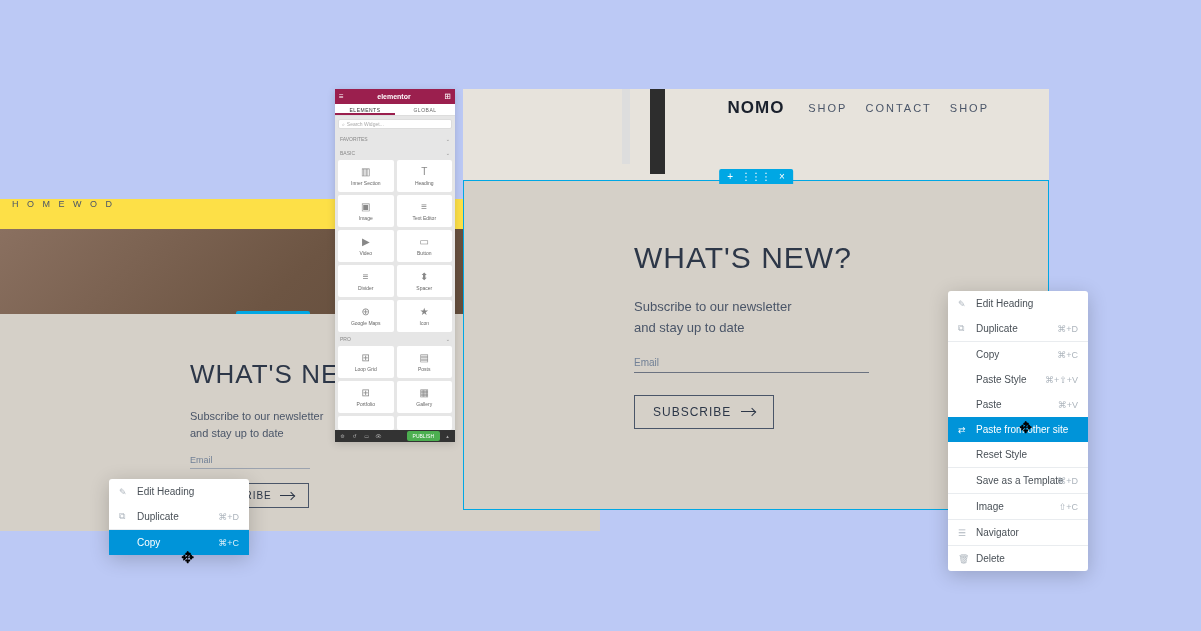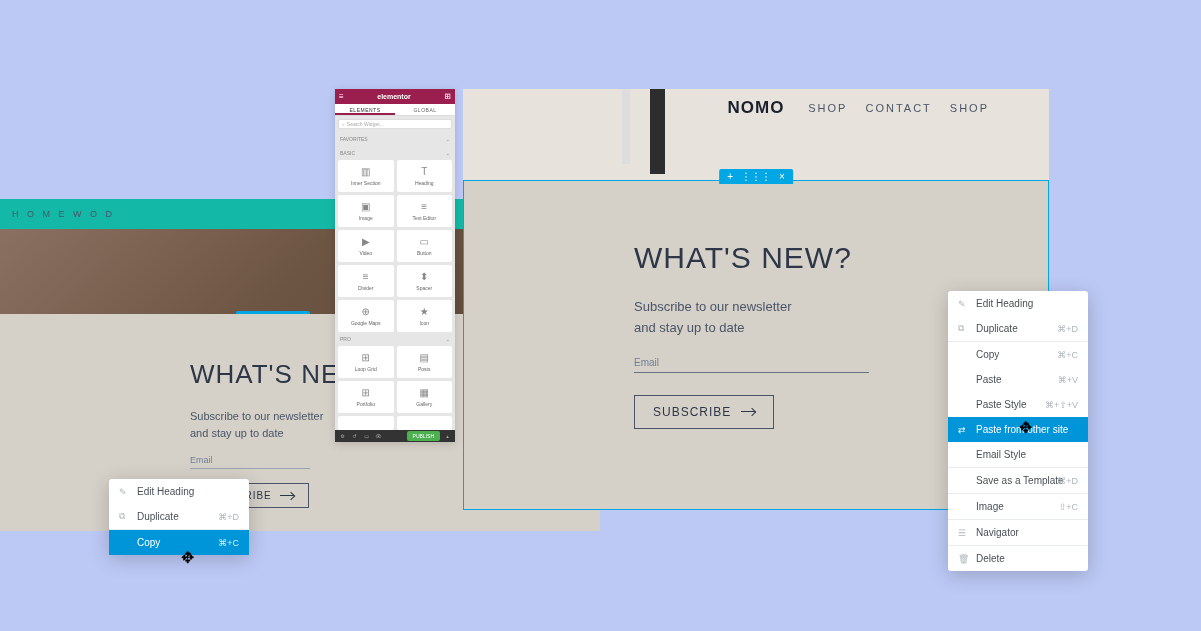--- a/index.html
+++ b/index.html
@@ -1,20 +1,20 @@
 <!DOCTYPE html>
 <html><head>
 <meta charset="utf-8">
 <style>
 * { margin: 0; padding: 0; box-sizing: border-box; font-family: -apple-system, BlinkMacSystemFont, 'Segoe UI', Arial, sans-serif; }
 body { background: #bcc9f5; width: 1201px; height: 631px; position: relative; overflow: hidden; }
 
 
 .site-left { position: absolute; left: 0; top: 199px; width: 600px; height: 332px; background: #d5d0c8; }
-.site-left-header { height: 30px; background: #14b8a6; display: flex; align-items: center; padding: 0 12px; }
+.site-left-header { height: 30px; background: #fde047; display: flex; align-items: flex-start; padding: 0 12px; }
 .site-left-logo { font-size: 9px; letter-spacing: 3px; color: #4a5568; font-weight: 500; }
 .site-left-hero { height: 85px; background: linear-gradient(135deg, #8a7060 0%, #6d5543 50%, #5c4737 100%); position: relative; overflow: hidden; }
 .site-left-content { padding: 45px 0 0 190px; }
 .site-left-heading { font-size: 26px; font-weight: 300; color: #2d3748; letter-spacing: 1px; }
 .site-left-sub { font-size: 11px; color: #4a5568; margin-top: 18px; line-height: 1.5; }
 .site-left-email { font-size: 9px; color: #718096; margin-top: 14px; border-bottom: 1px solid #9ca3af; width: 120px; padding-bottom: 3px; }
 .site-left-btn { margin-top: 14px; display: inline-flex; align-items: center; gap: 8px; border: 1px solid #4a5568; padding: 6px 14px; font-size: 10px; color: #2d3748; letter-spacing: 1px; }
 .arrow-right { width: 14px; height: 1px; background: #2d3748; position: relative; }
 .arrow-right::after { content: ''; position: absolute; right: 0; top: -2px; width: 5px; height: 5px; border-top: 1px solid #2d3748; border-right: 1px solid #2d3748; transform: rotate(45deg); }
 
@@ -258,35 +258,35 @@
     <span class="ctx-shortcut">⌘+D</span>
   </div>
   <div class="ctx-divider"></div>
   <div class="ctx-item">
     <span class="ctx-icon"></span>
     <span>Copy</span>
     <span class="ctx-shortcut">⌘+C</span>
   </div>
   <div class="ctx-item">
     <span class="ctx-icon"></span>
+    <span>Paste Style</span>
+    <span class="ctx-shortcut">⌘+⇧+V</span>
+  </div>
+  <div class="ctx-item">
+    <span class="ctx-icon"></span>
     <span>Paste</span>
     <span class="ctx-shortcut">⌘+V</span>
-  </div>
-  <div class="ctx-item">
-    <span class="ctx-icon"></span>
-    <span>Paste Style</span>
-    <span class="ctx-shortcut">⌘+⇧+V</span>
   </div>
   <div class="ctx-item highlight">
     <span class="ctx-icon">⇄</span>
     <span>Paste from other site</span>
   </div>
   <div class="ctx-item">
     <span class="ctx-icon"></span>
-    <span>Email Style</span>
+    <span>Reset Style</span>
   </div>
   <div class="ctx-divider"></div>
   <div class="ctx-item">
     <span class="ctx-icon"></span>
     <span>Save as a Template</span>
     <span class="ctx-shortcut">⌘+D</span>
   </div>
   <div class="ctx-divider"></div>
   <div class="ctx-item">
     <span class="ctx-icon"></span>

